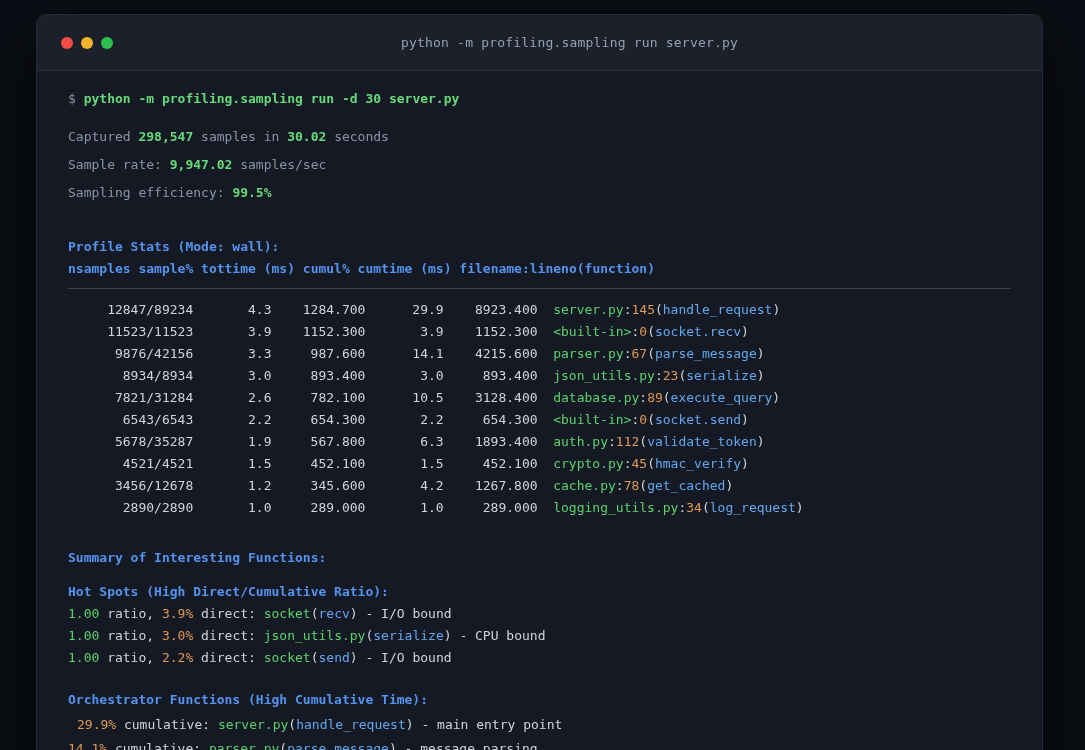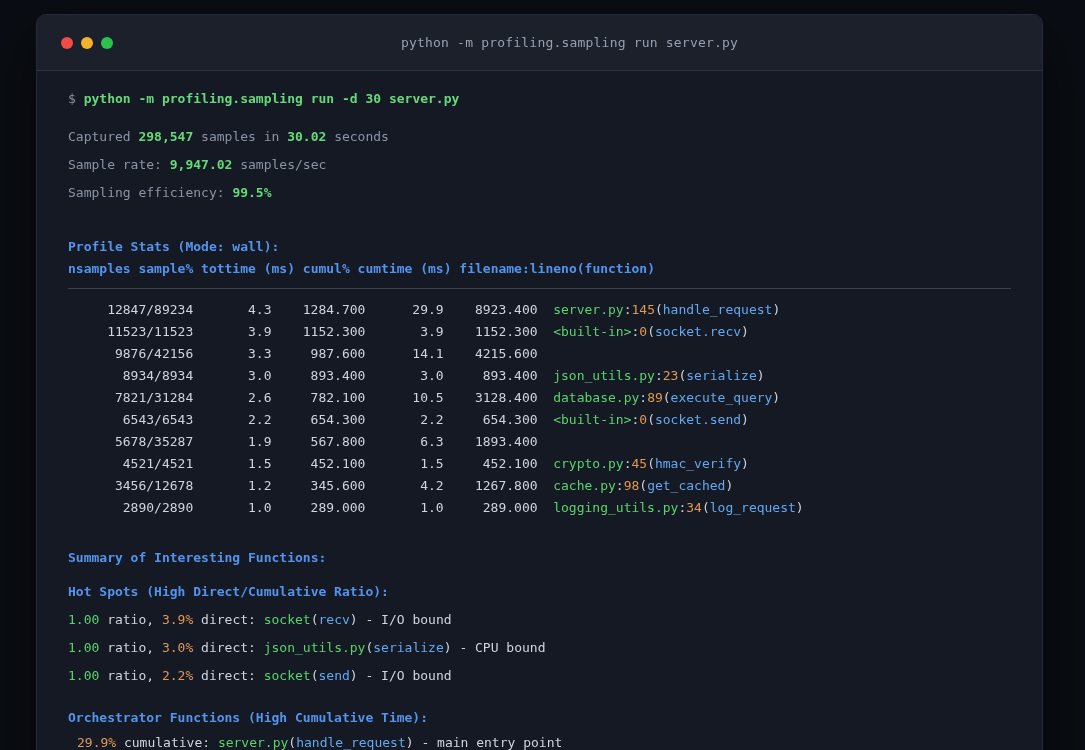--- a/index.html
+++ b/index.html
@@ -34,21 +34,21 @@
   .orange { color:#e09855; }
   .heading{ color:#5494ee; font-weight:bold; white-space:pre; }
 
   .mt-cmd   { margin-top:16px; }
   .mt-stat  { margin-top:6px; }
   .mt-prof  { margin-top:32px; }
   .divider  { border:none; border-top:1px solid #3a4150; margin:8px 0 10px; width:100%; }
   .mt-summ  { margin-top:28px; }
   .mt-hot   { margin-top:12px; }
   .mt-item1 { margin-top:4px; }
-  .mt-item  { margin-top:6px; }
+  .mt-item  { margin-top:0; }
   .mt-orch  { margin-top:20px; }
   .mt-orc1  { margin-top:3px;margin-left:9px; }
   .mt-orc2  { margin-top:2px; }
 
   .trow { display:grid; grid-template-columns:16ch 10ch 12ch 10ch 12ch auto; }
   .cell { text-align:right; white-space:pre; color:#cdd5e1; }
   .loc  { text-align:left; padding-left:2ch; white-space:pre; }
 </style>
 </head>
 <body>
@@ -95,20 +95,21 @@
     <span class="cell">1152.300</span>
     <span class="loc"><span class="green">&lt;built-in&gt;</span><span class="plain">:</span><span class="orange">0</span><span class="plain">(</span><span class="blue">socket.recv</span><span class="plain">)</span></span>
   </div>
 
   <div class="trow">
     <span class="cell">9876/42156</span>
     <span class="cell">3.3</span>
     <span class="cell">987.600</span>
     <span class="cell">14.1</span>
     <span class="cell">4215.600</span>
+    <span class="loc"><span class="green">parser.py</span><span class="plain">:</span><span class="orange">67</span><span class="plain">(</span><span class="blue">parse_message</span><span class="plain">)</span></span>
   </div>
 
   <div class="trow">
     <span class="cell">8934/8934</span>
     <span class="cell">3.0</span>
     <span class="cell">893.400</span>
     <span class="cell">3.0</span>
     <span class="cell">893.400</span>
     <span class="loc"><span class="green">json_utils.py</span><span class="plain">:</span><span class="orange">23</span><span class="plain">(</span><span class="blue">serialize</span><span class="plain">)</span></span>
   </div>
@@ -130,38 +131,39 @@
     <span class="cell">654.300</span>
     <span class="loc"><span class="green">&lt;built-in&gt;</span><span class="plain">:</span><span class="orange">0</span><span class="plain">(</span><span class="blue">socket.send</span><span class="plain">)</span></span>
   </div>
 
   <div class="trow">
     <span class="cell">5678/35287</span>
     <span class="cell">1.9</span>
     <span class="cell">567.800</span>
     <span class="cell">6.3</span>
     <span class="cell">1893.400</span>
+    <span class="loc"><span class="green">auth.py</span><span class="plain">:</span><span class="orange">112</span><span class="plain">(</span><span class="blue">validate_token</span><span class="plain">)</span></span>
   </div>
 
   <div class="trow">
     <span class="cell">4521/4521</span>
     <span class="cell">1.5</span>
     <span class="cell">452.100</span>
     <span class="cell">1.5</span>
     <span class="cell">452.100</span>
     <span class="loc"><span class="green">crypto.py</span><span class="plain">:</span><span class="orange">45</span><span class="plain">(</span><span class="blue">hmac_verify</span><span class="plain">)</span></span>
   </div>
 
   <div class="trow">
     <span class="cell">3456/12678</span>
     <span class="cell">1.2</span>
     <span class="cell">345.600</span>
     <span class="cell">4.2</span>
     <span class="cell">1267.800</span>
-    <span class="loc"><span class="green">cache.py</span><span class="plain">:</span><span class="orange">98</span><span class="plain">(</span><span class="blue">get_cached</span><span class="plain">)</span></span>
+    <span class="loc"><span class="green">cache.py</span><span class="plain">:</span><span class="orange">78</span><span class="plain">(</span><span class="blue">get_cached</span><span class="plain">)</span></span>
   </div>
 
   <div class="trow">
     <span class="cell">2890/2890</span>
     <span class="cell">1.0</span>
     <span class="cell">289.000</span>
     <span class="cell">1.0</span>
     <span class="cell">289.000</span>
     <span class="loc"><span class="green">logging_utils.py</span><span class="plain">:</span><span class="orange">34</span><span class="plain">(</span><span class="blue">log_request</span><span class="plain">)</span></span>
   </div>

